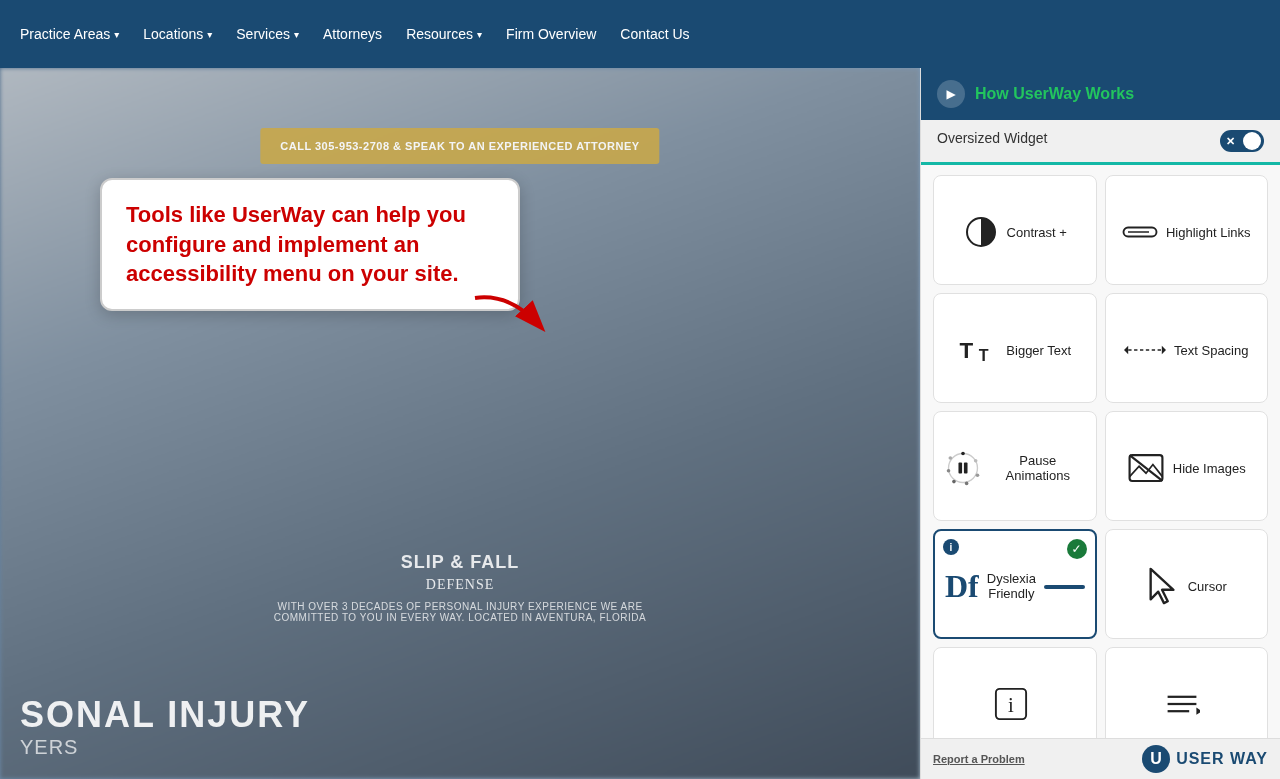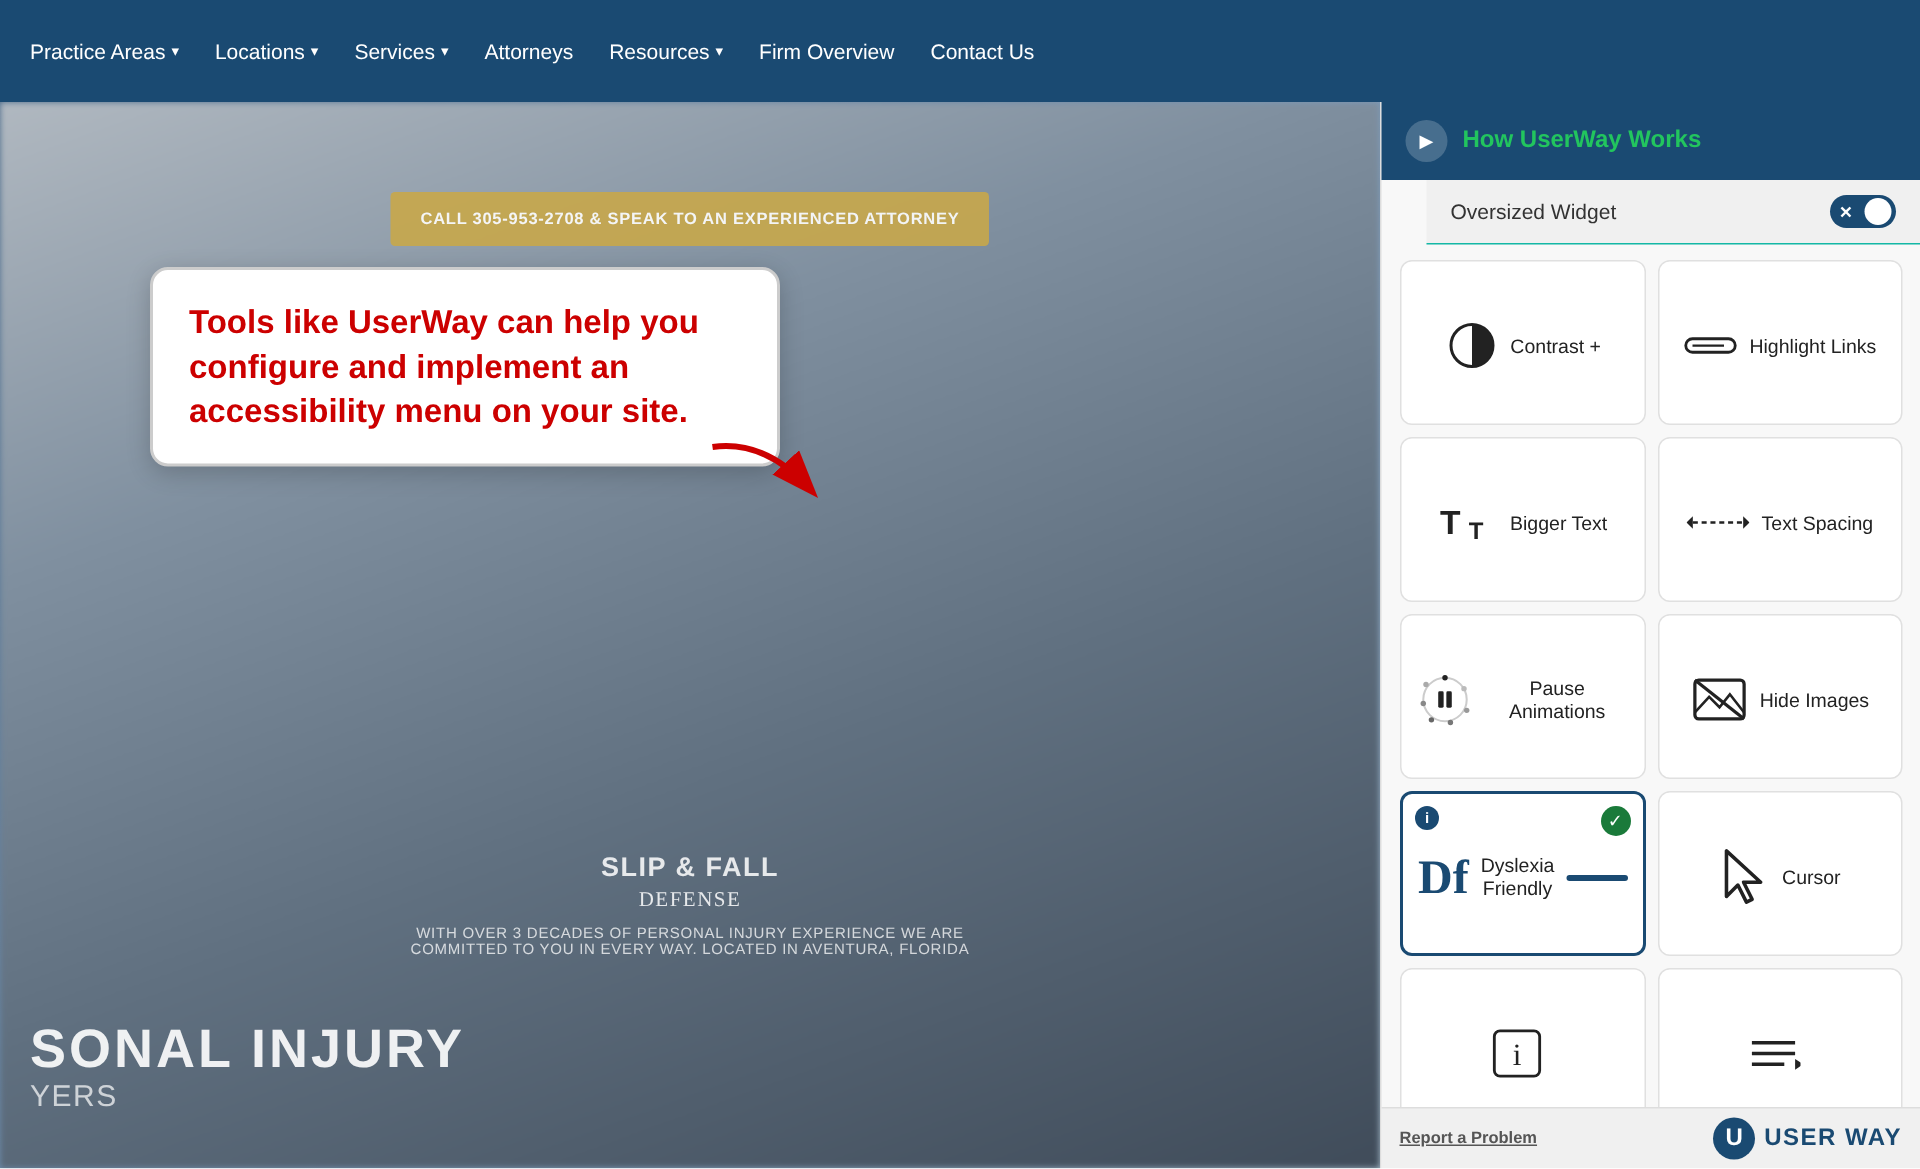--- a/index.html
+++ b/index.html
@@ -81,21 +81,21 @@
     .tooltip-bubble p {
       color: #cc0000;
       font-size: 22px;
       font-weight: 900;
       line-height: 1.35;
     }
 
     
     .hero-text {
       position: absolute;
-      bottom: 140px;
+      bottom: 156px;
       left: 0; right: 0;
       text-align: center;
       color: rgba(255,255,255,0.85);
     }
     .hero-text .slip-fall {
       font-size: 18px;
       font-weight: bold;
       letter-spacing: 1px;
     }
     .hero-text .defense {
@@ -106,21 +106,21 @@
     }
     .hero-text .sub {
       font-size: 11px;
       margin-top: 8px;
       letter-spacing: 0.5px;
     }
 
     
     .hero-bottom-text {
       position: absolute;
-      bottom: 36px;
+      bottom: 20px;
       left: 20px;
       color: rgba(255,255,255,0.9);
     }
     .hero-bottom-text .big { font-size: 36px; font-weight: 900; letter-spacing: 2px; }
     .hero-bottom-text .sub2 { font-size: 20px; font-weight: 400; letter-spacing: 1px; color: rgba(255,255,255,0.7); }
 
     
     .userway-panel {
       width: 360px;
       background: #f8f8f8;
@@ -146,26 +146,25 @@
       font-size: 12px;
     }
     .uw-header-title {
       color: #22c55e;
       font-size: 16px;
       font-weight: bold;
     }
 
     .uw-oversized-row {
       display: flex;
-      align-items: center;
+      align-items: flex-start;
       justify-content: space-between;
       padding: 10px 16px;
       background: #f0f0f0;
-      border-bottom: 1px solid #14b8a6;
-      margin-left: 30px;
+      border-bottom: 3px solid #14b8a6;
     }
     .uw-oversized-label {
       font-size: 14px;
       color: #333;
       font-weight: 500;
     }
     .uw-toggle {
       width: 44px; height: 22px;
       background: #1a4a72;
       border-radius: 11px;

